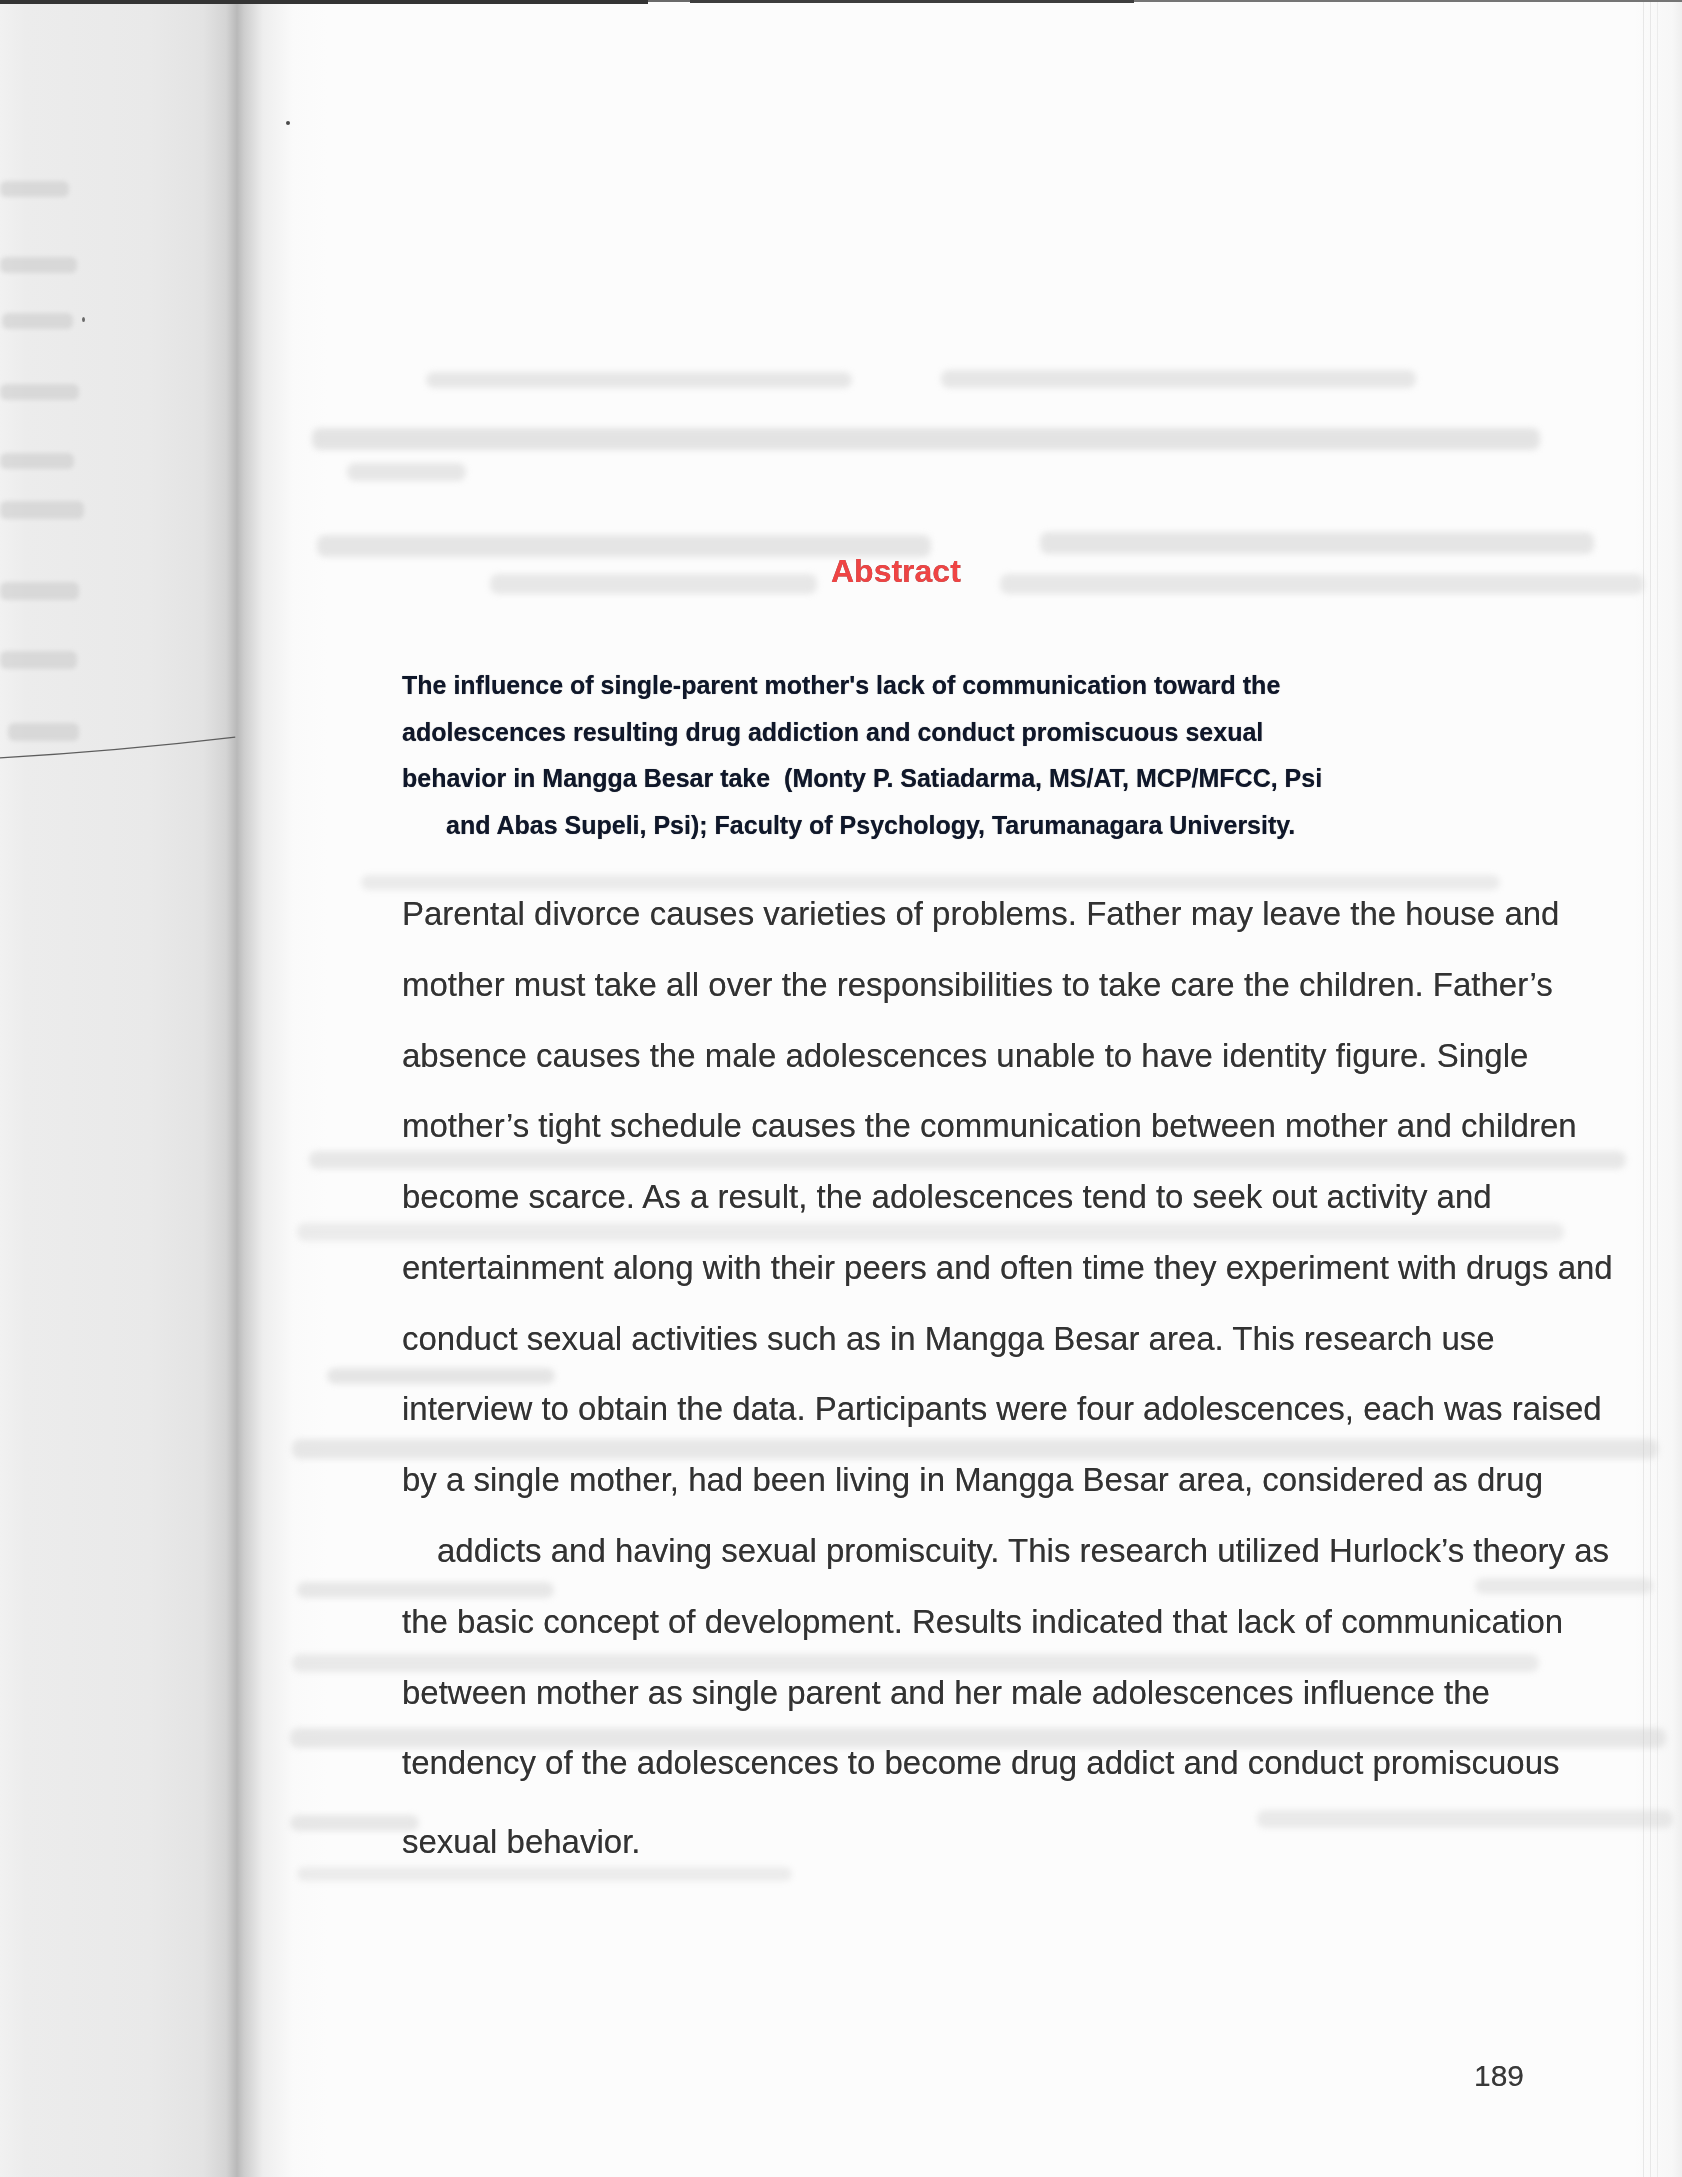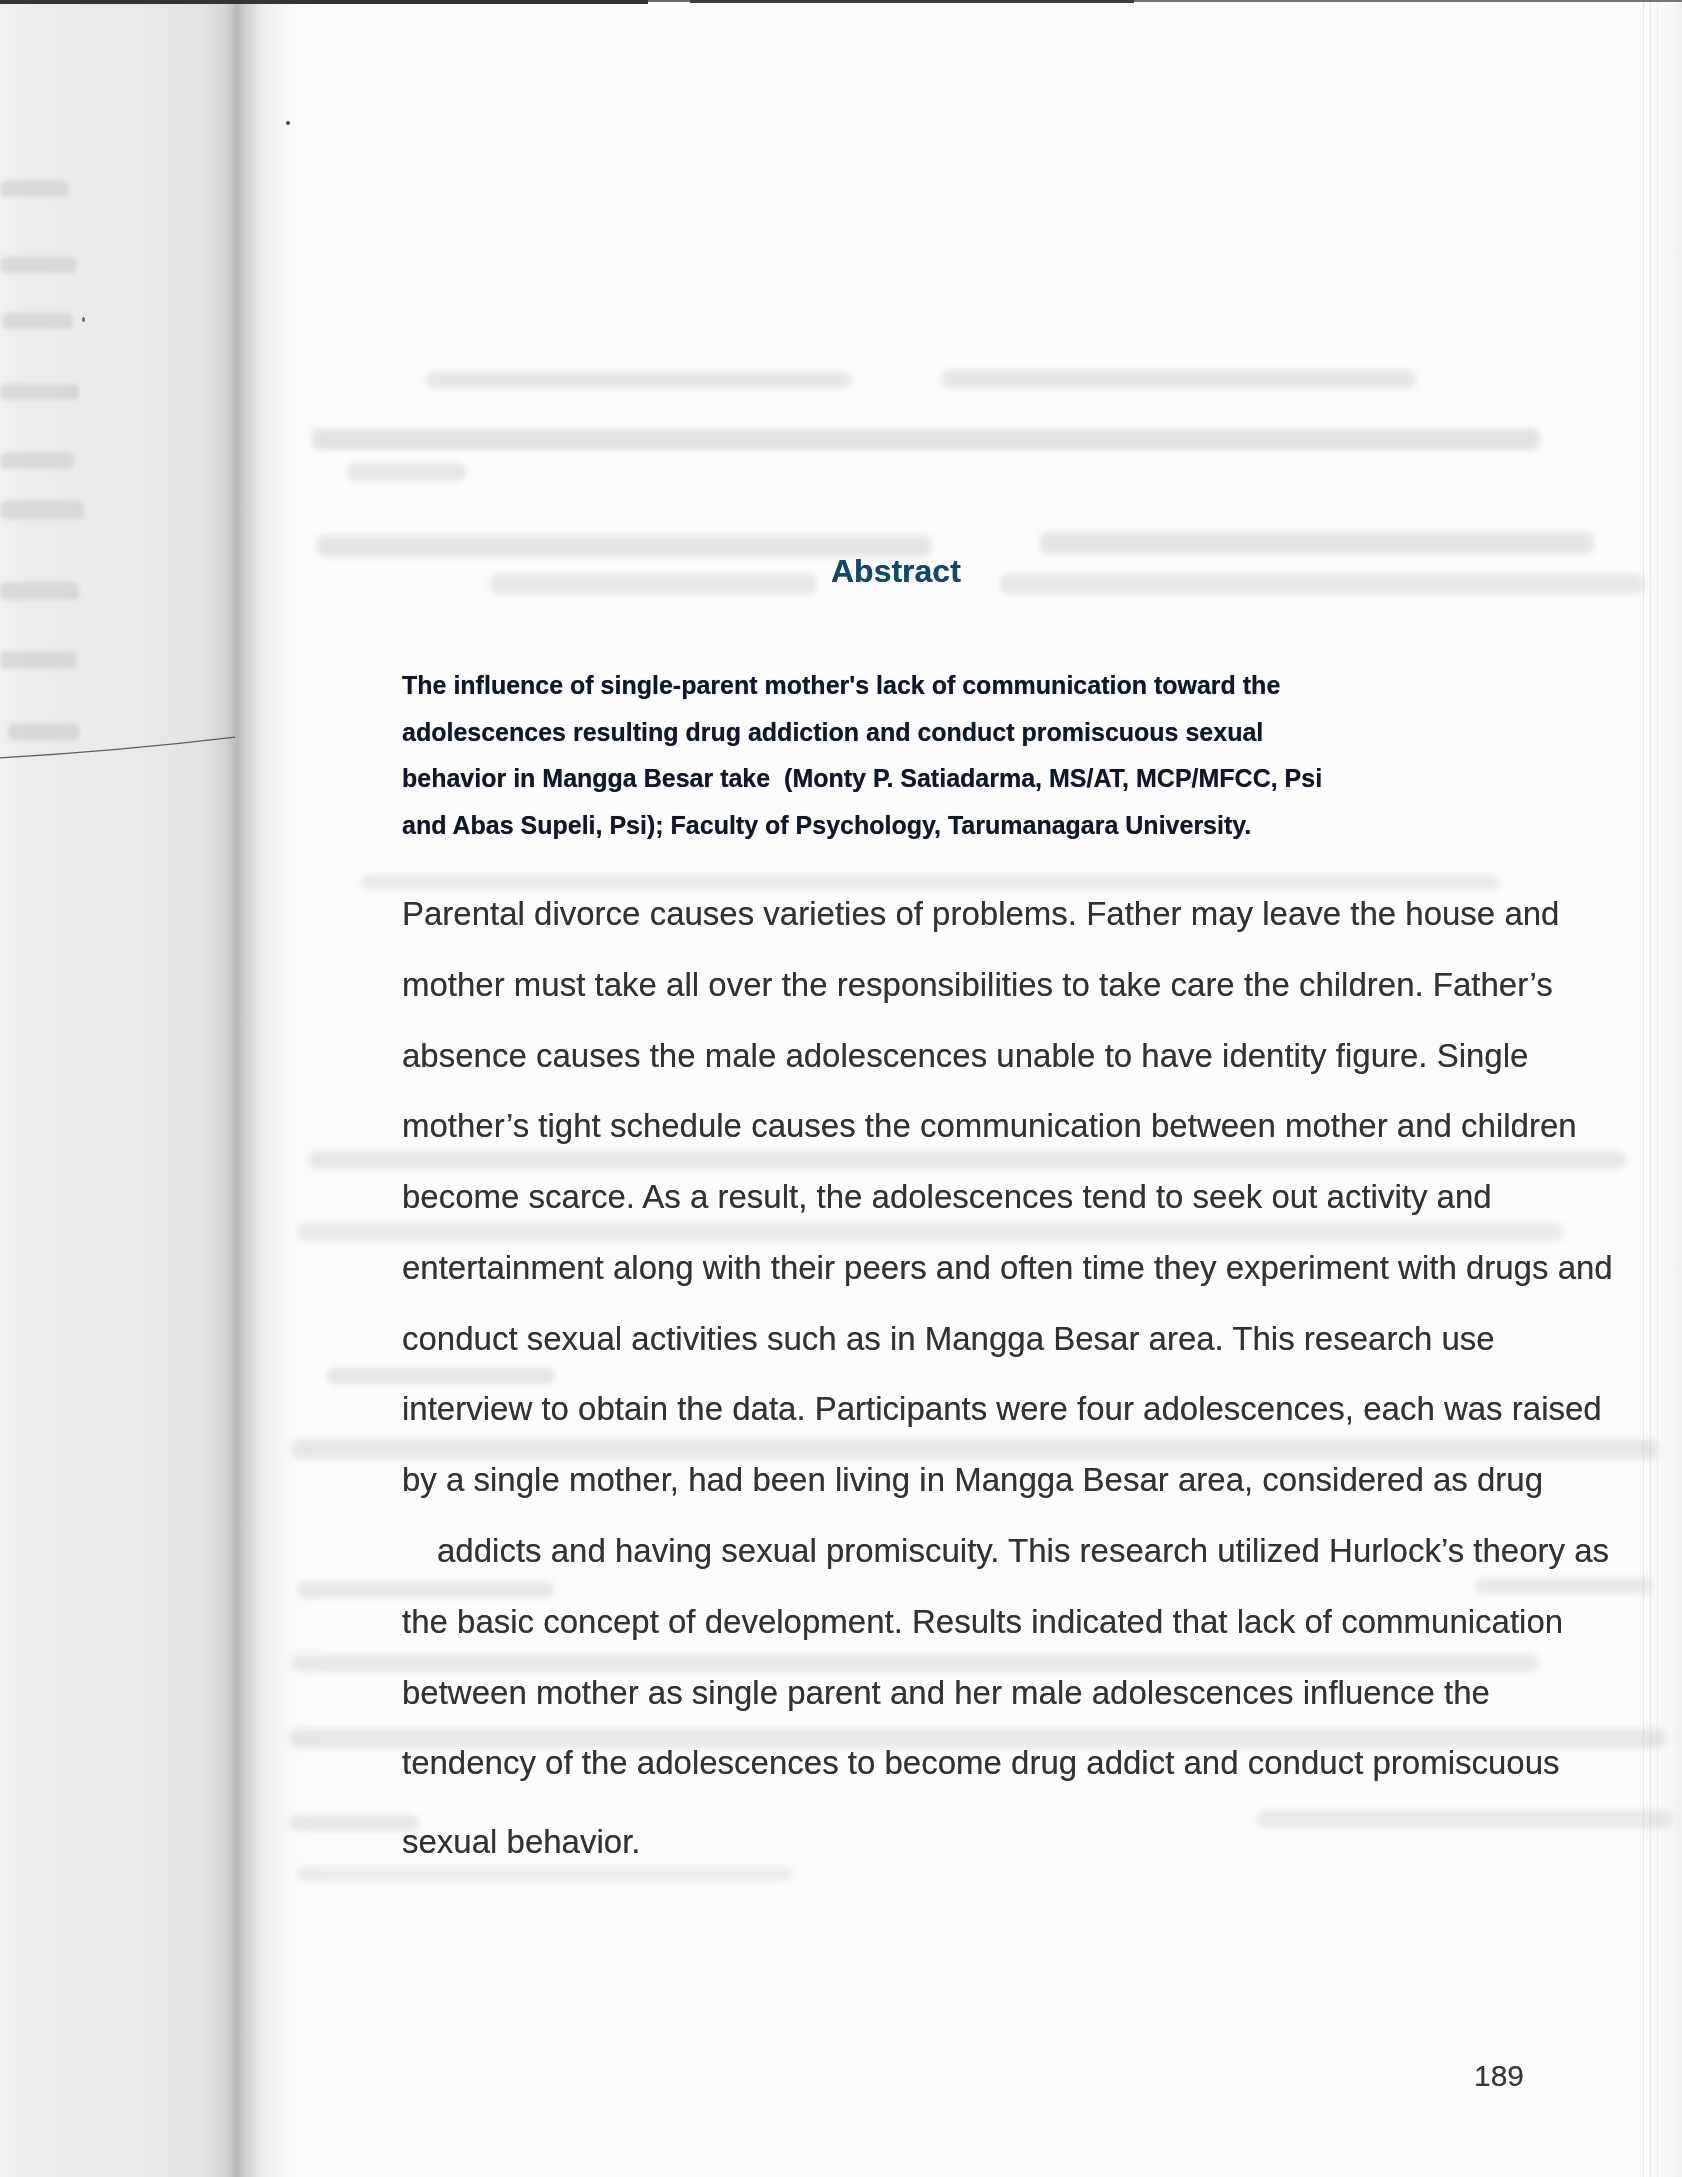--- a/index.html
+++ b/index.html
@@ -28,21 +28,21 @@
   
   .top-edge-base{position:absolute;left:0;top:0;width:1682px;height:2px;background:#6a6a6a;}
   .top-seg{position:absolute;top:0;height:4px;}
   
   .smudge{position:absolute;background:#c6c6c6;filter:blur(3px);border-radius:8px;}
   .ghost{position:absolute;background:#c9c9c9;filter:blur(2px);border-radius:6px;opacity:.55;}
   .speck{position:absolute;background:#4a4a4a;border-radius:50%;}
   
   .abstract{
     position:absolute;left:831px;top:553px;margin:0;
-    font-size:32px;font-weight:bold;color:#0c4a6e;
+    font-size:32px;font-weight:bold;color:#ef4444;
     text-shadow:0 0 0.6px rgba(40,40,40,.7);
   }
   .title-line{
     position:absolute;left:402px;white-space:pre;
     font-size:25px;font-weight:bold;color:#0f172a;
     text-shadow:0 0 0.7px rgba(35,35,35,.75);
   }
   .body-line{
     position:absolute;left:402px;white-space:pre;
     font-size:33px;color:#323232;
@@ -107,21 +107,21 @@
   </svg>
   <div class="speck" style="left:286px;top:121px;width:4px;height:4px;"></div>
   <div class="speck" style="left:82px;top:317px;width:3px;height:5px;background:#6a6a6a;"></div>
 
   <h1 class="abstract">Abstract</h1>
 
   <div>
       <div class="title-line" style="top: 671px;">The influence of single-parent mother's lack of communication toward the</div>
       <div class="title-line" style="top: 718px; text-align: center;">adolescences resulting drug addiction and conduct promiscuous sexual</div>
       <div class="title-line" style="top: 764px;">behavior in Mangga Besar take  (Monty P. Satiadarma, MS/AT, MCP/MFCC, Psi</div>
-      <div class="title-line" style="top: 811px;">and Abas Supeli, Psi); Faculty of Psychology, Tarumanagara University.</div>
+      <div class="title-line" style="top: 811px; margin-left: 44px;">and Abas Supeli, Psi); Faculty of Psychology, Tarumanagara University.</div>
     </div>
 
   <div>
       <div class="body-line" style="top: 895px;">Parental divorce causes varieties of problems. Father may leave the house and</div>
       <div class="body-line" style="top: 966px;">mother must take all over the responsibilities to take care the children. Father’s</div>
       <div class="body-line" style="top: 1037px;">absence causes the male adolescences unable to have identity figure. Single</div>
       <div class="body-line" style="top: 1107px;">mother’s tight schedule causes the communication between mother and children</div>
       <div class="body-line" style="top: 1178px;">become scarce. As a result, the adolescences tend to seek out activity and</div>
       <div class="body-line" style="top: 1249px;">entertainment along with their peers and often time they experiment with drugs and</div>
       <div class="body-line" style="top: 1320px;">conduct sexual activities such as in Mangga Besar area. This research use</div>

